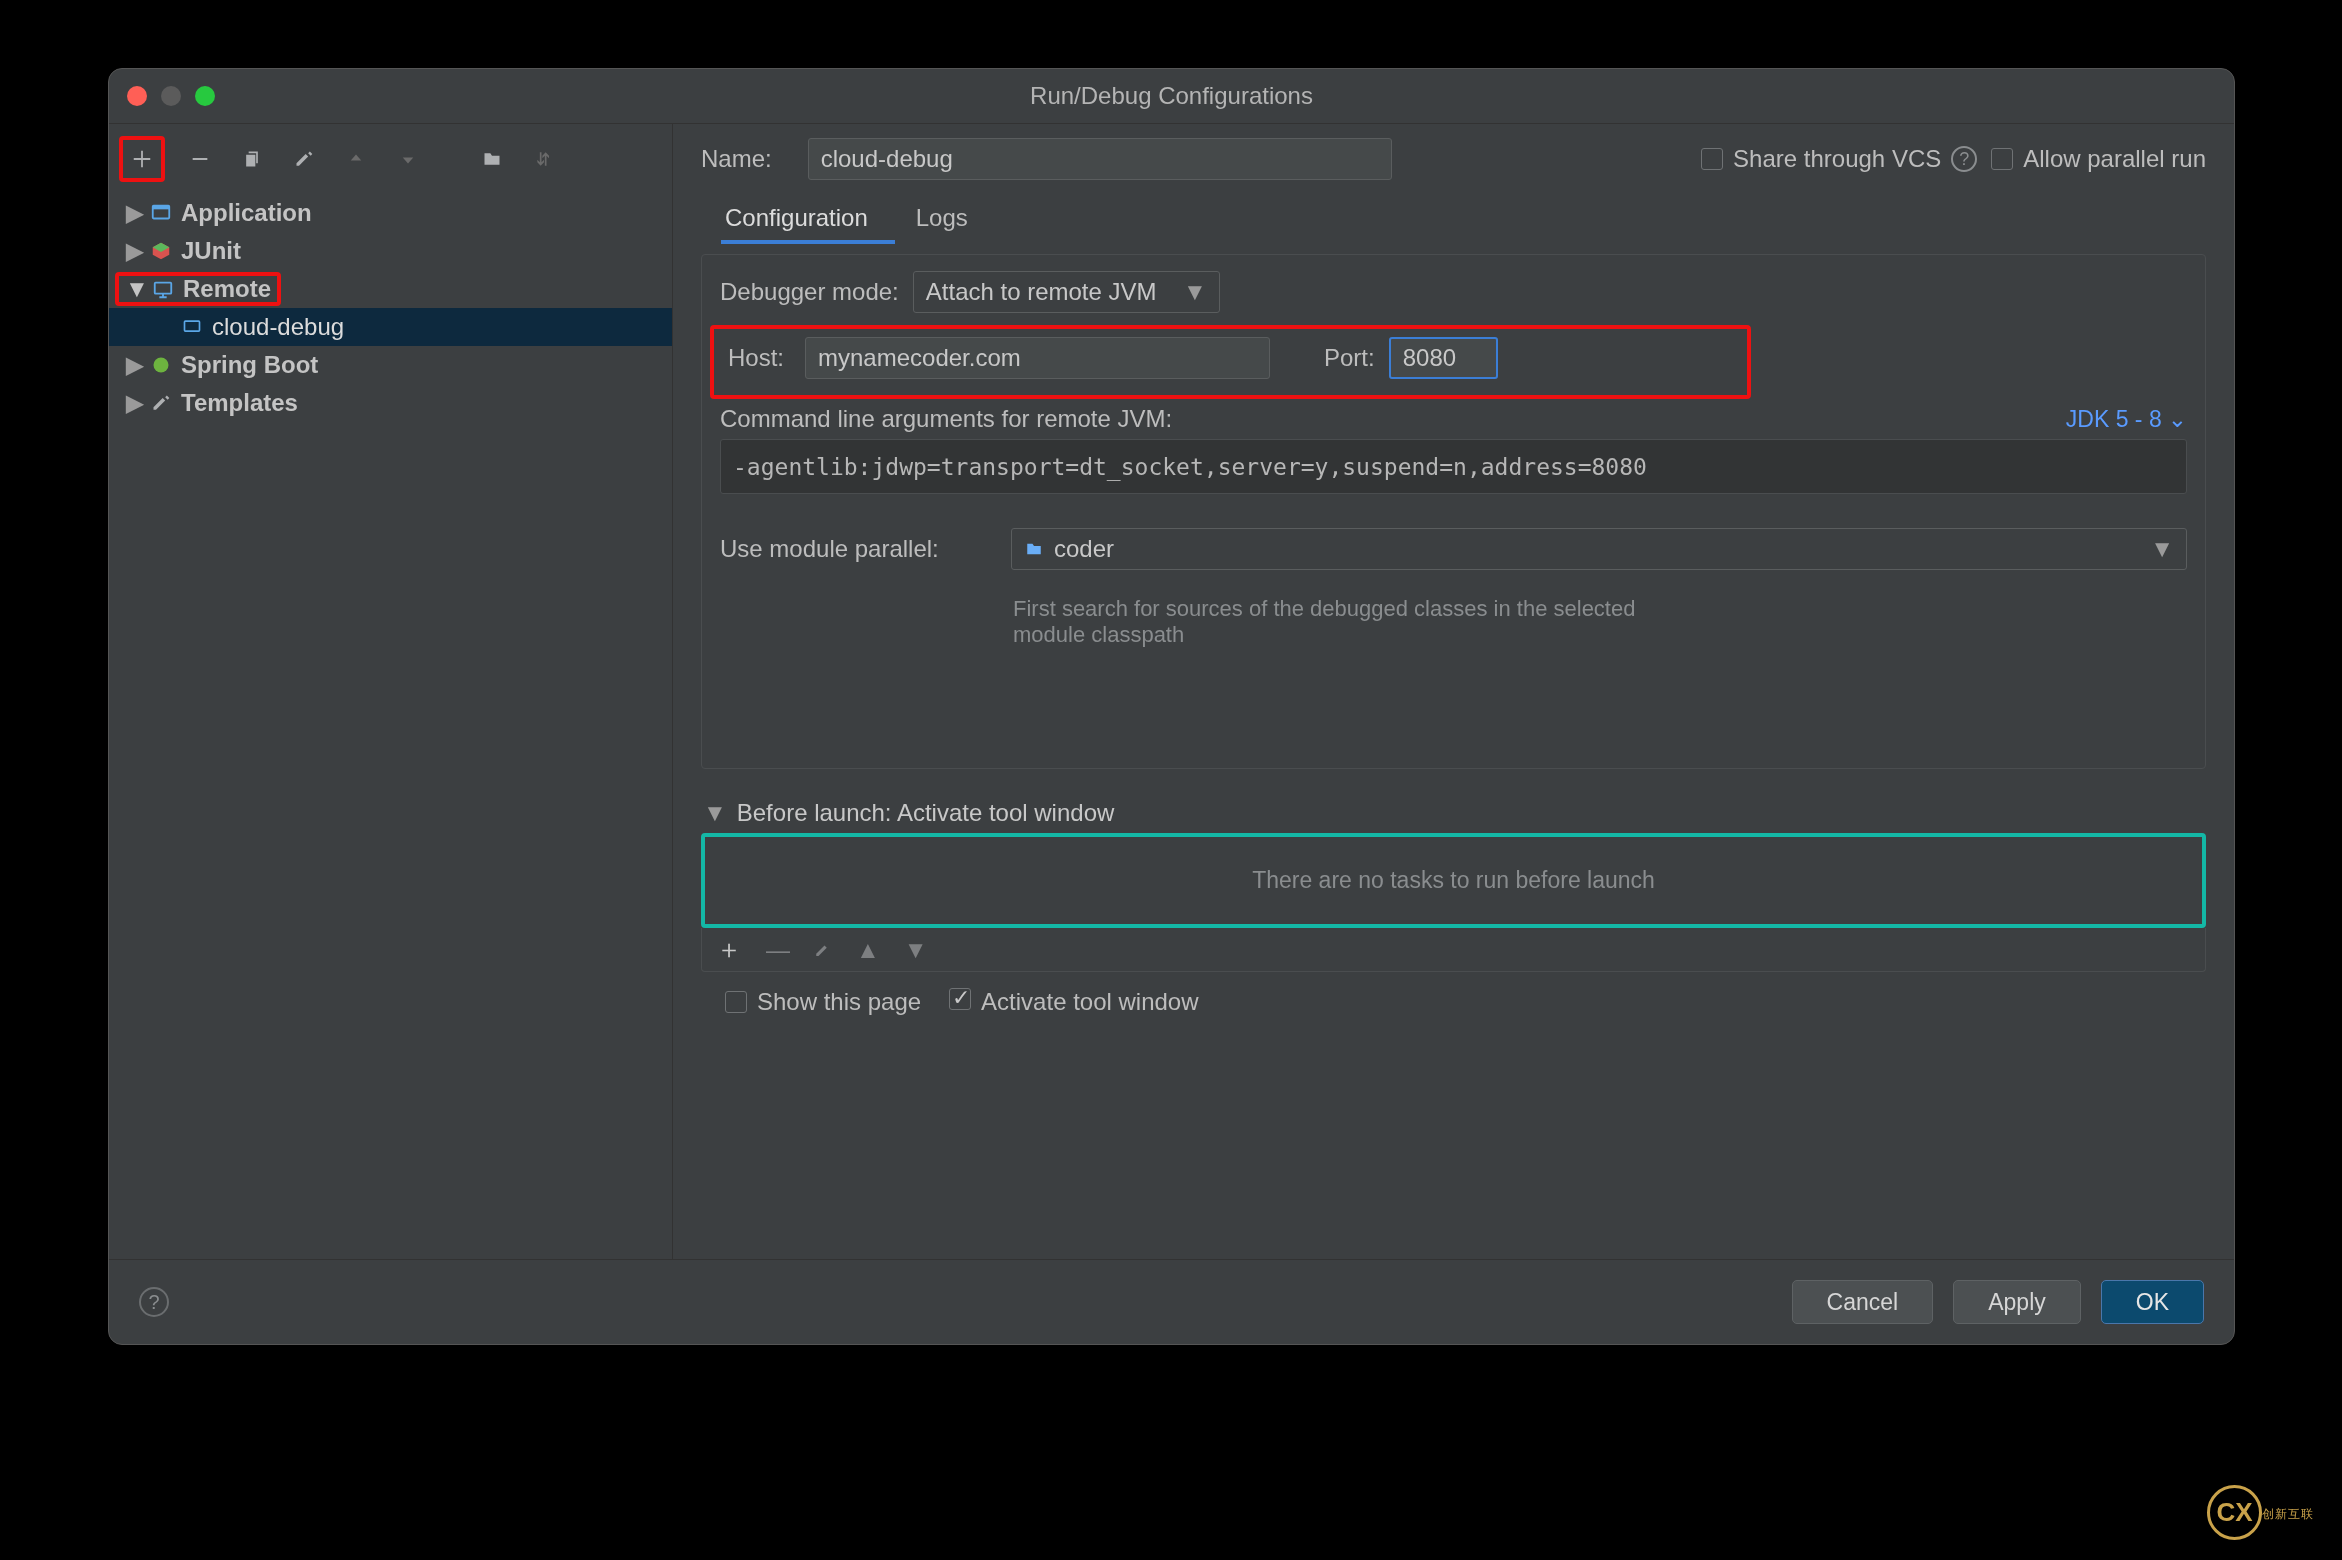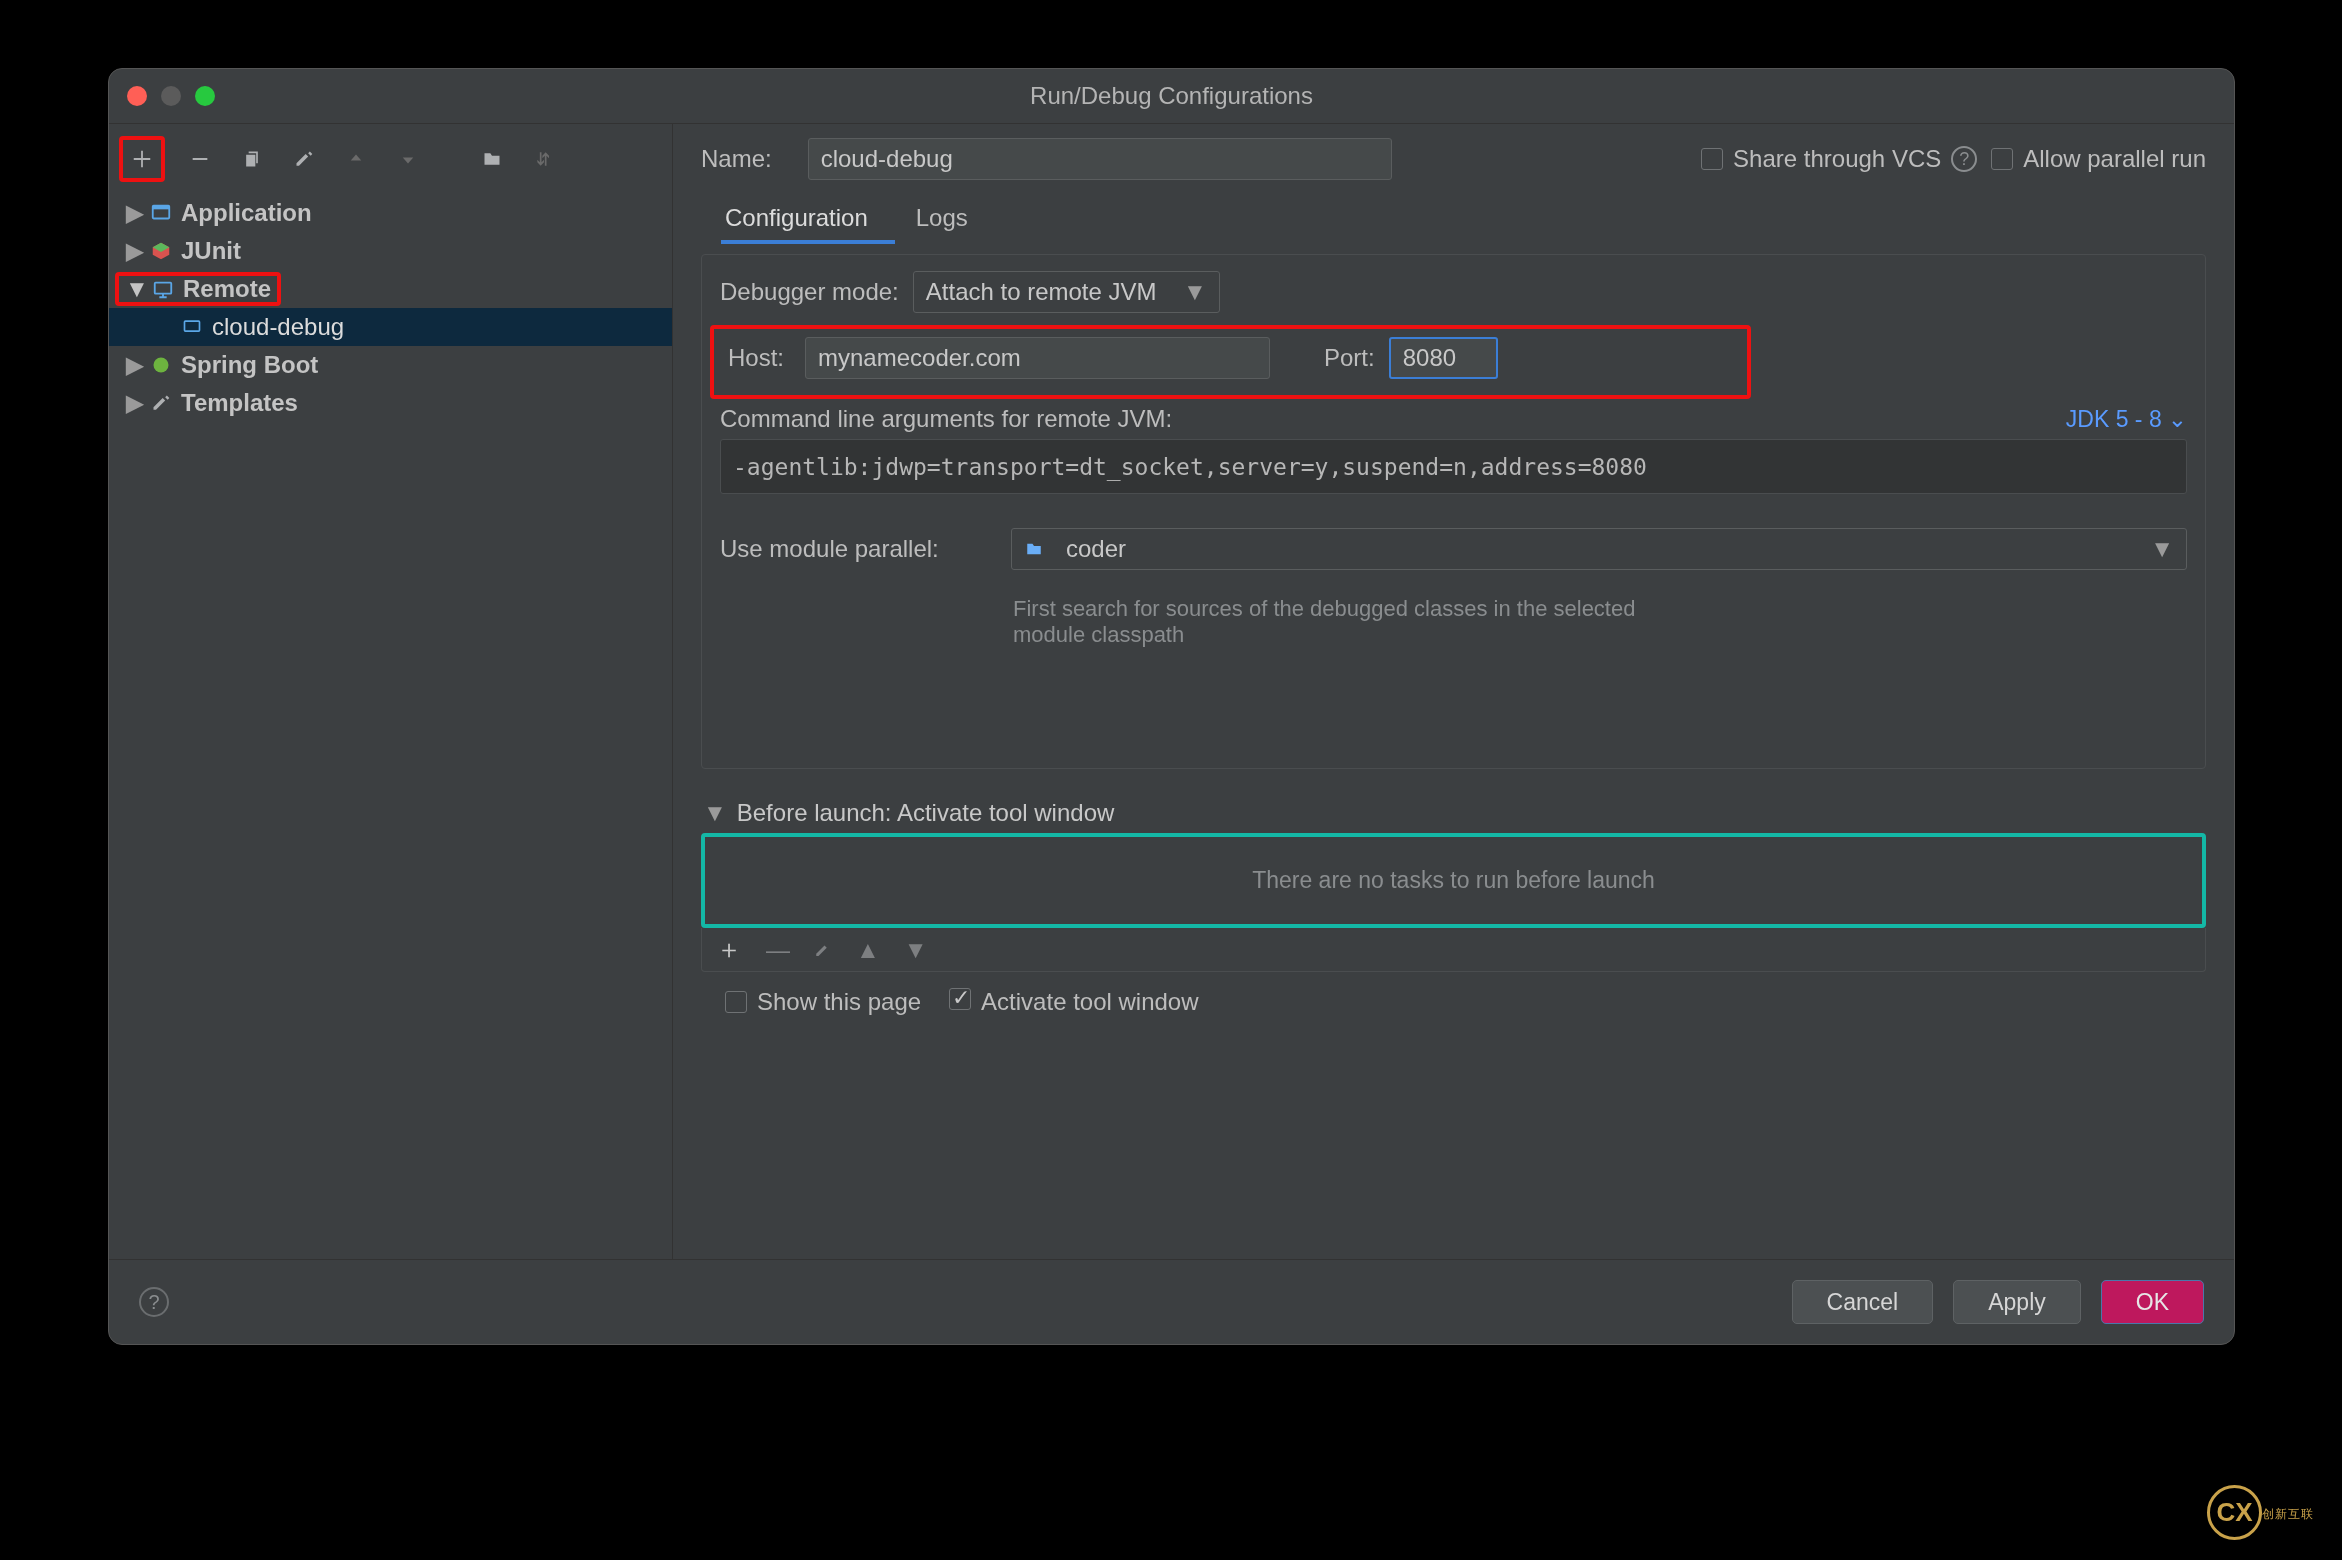--- a/index.html
+++ b/index.html
@@ -63,31 +63,31 @@
   }
   .chev { color: #9a9a9a; }
   .hostport-wrap { position: relative; padding: 6px 8px 10px 8px; }
   .hostport-box { position: absolute; left: -10px; top: -6px; right: 436px; bottom: -4px; }
   .cmdarea {
     background: #323435; border: 1px solid #4a4d4f; color: #b7b7b7; font-family: Menlo, Consolas, monospace;
     font-size: 23px; padding: 10px 12px; border-radius: 3px; height: 55px; display: flex; align-items: center; overflow: hidden;
   }
   .hint { color: #8a8d8f; font-size: 22px; padding: 8px 4px 0 4px; }
   .jdk-link { color: #5a9bff; font-size: 23px; display: flex; align-items: center; gap: 6px; }
-  .module-select { flex: 1 1 auto; justify-content: flex-start; gap: 22px; }
+  .module-select { flex: 1 1 auto; justify-content: flex-start; gap: 10px; }
   .folder-icon { color: #6aaef7; }
   .before-launch { margin: 30px 28px 0 0; }
   .bl-header { display: flex; align-items: center; gap: 10px; color: #c8c8c8; font-size: 24px; margin-bottom: 6px; padding-left: 2px; }
   .bl-body { border: 4px solid #14b8a6; border-radius: 4px; height: 95px; display: flex; align-items: center; justify-content: center; color: #8a8d8f; font-size: 23px; }
   .bl-toolbar { border: 1px solid #4a4d4f; border-top: none; border-radius: 0 0 4px 4px; height: 44px; display: flex; align-items: center; gap: 24px; padding: 0 14px; color: #7d7f81; }
   .bl-checks { display: flex; align-items: center; gap: 28px; padding: 16px 0 0 24px; }
   .footer { height: 85px; border-top: 1px solid #323232; display: flex; align-items: center; padding: 0 30px; gap: 20px; }
   .footer .help-circle { border-color: #6a6d6f; color: #8a8d8f; width: 30px; height: 30px; font-size: 20px; }
   .btn { height: 44px; padding: 0 34px; border-radius: 5px; color: #d6d6d6; background: #4c5052; border: 1px solid #5e6264; font-size: 23px; display: inline-flex; align-items: center; justify-content: center; }
-  .btn-primary { background: #be185d; border-color: #4a77ab; color: #e6e6e6; }
+  .btn-primary { background: #0c4a6e; border-color: #4a77ab; color: #e6e6e6; }
   .spacer { flex: 1 1 auto; }
   .watermark { position: absolute; right: 28px; bottom: 20px; display: flex; flex-direction: row; align-items: center; color: #c9a24a; }
   .wm-circle { width: 55px; height: 55px; border: 3px solid #c9a24a; border-radius: 50%; display: flex; align-items: center; justify-content: center; font-weight: 700; font-size: 26px; }
   .wm-text { font-size: 12px; margin-top: 4px; letter-spacing: 1px; }
   .port-input { width: 109px; text-align: left; border: 2px solid #3b7ed6; }
   svg { display: block; }
 </style>
 </head>
 <body>
 

